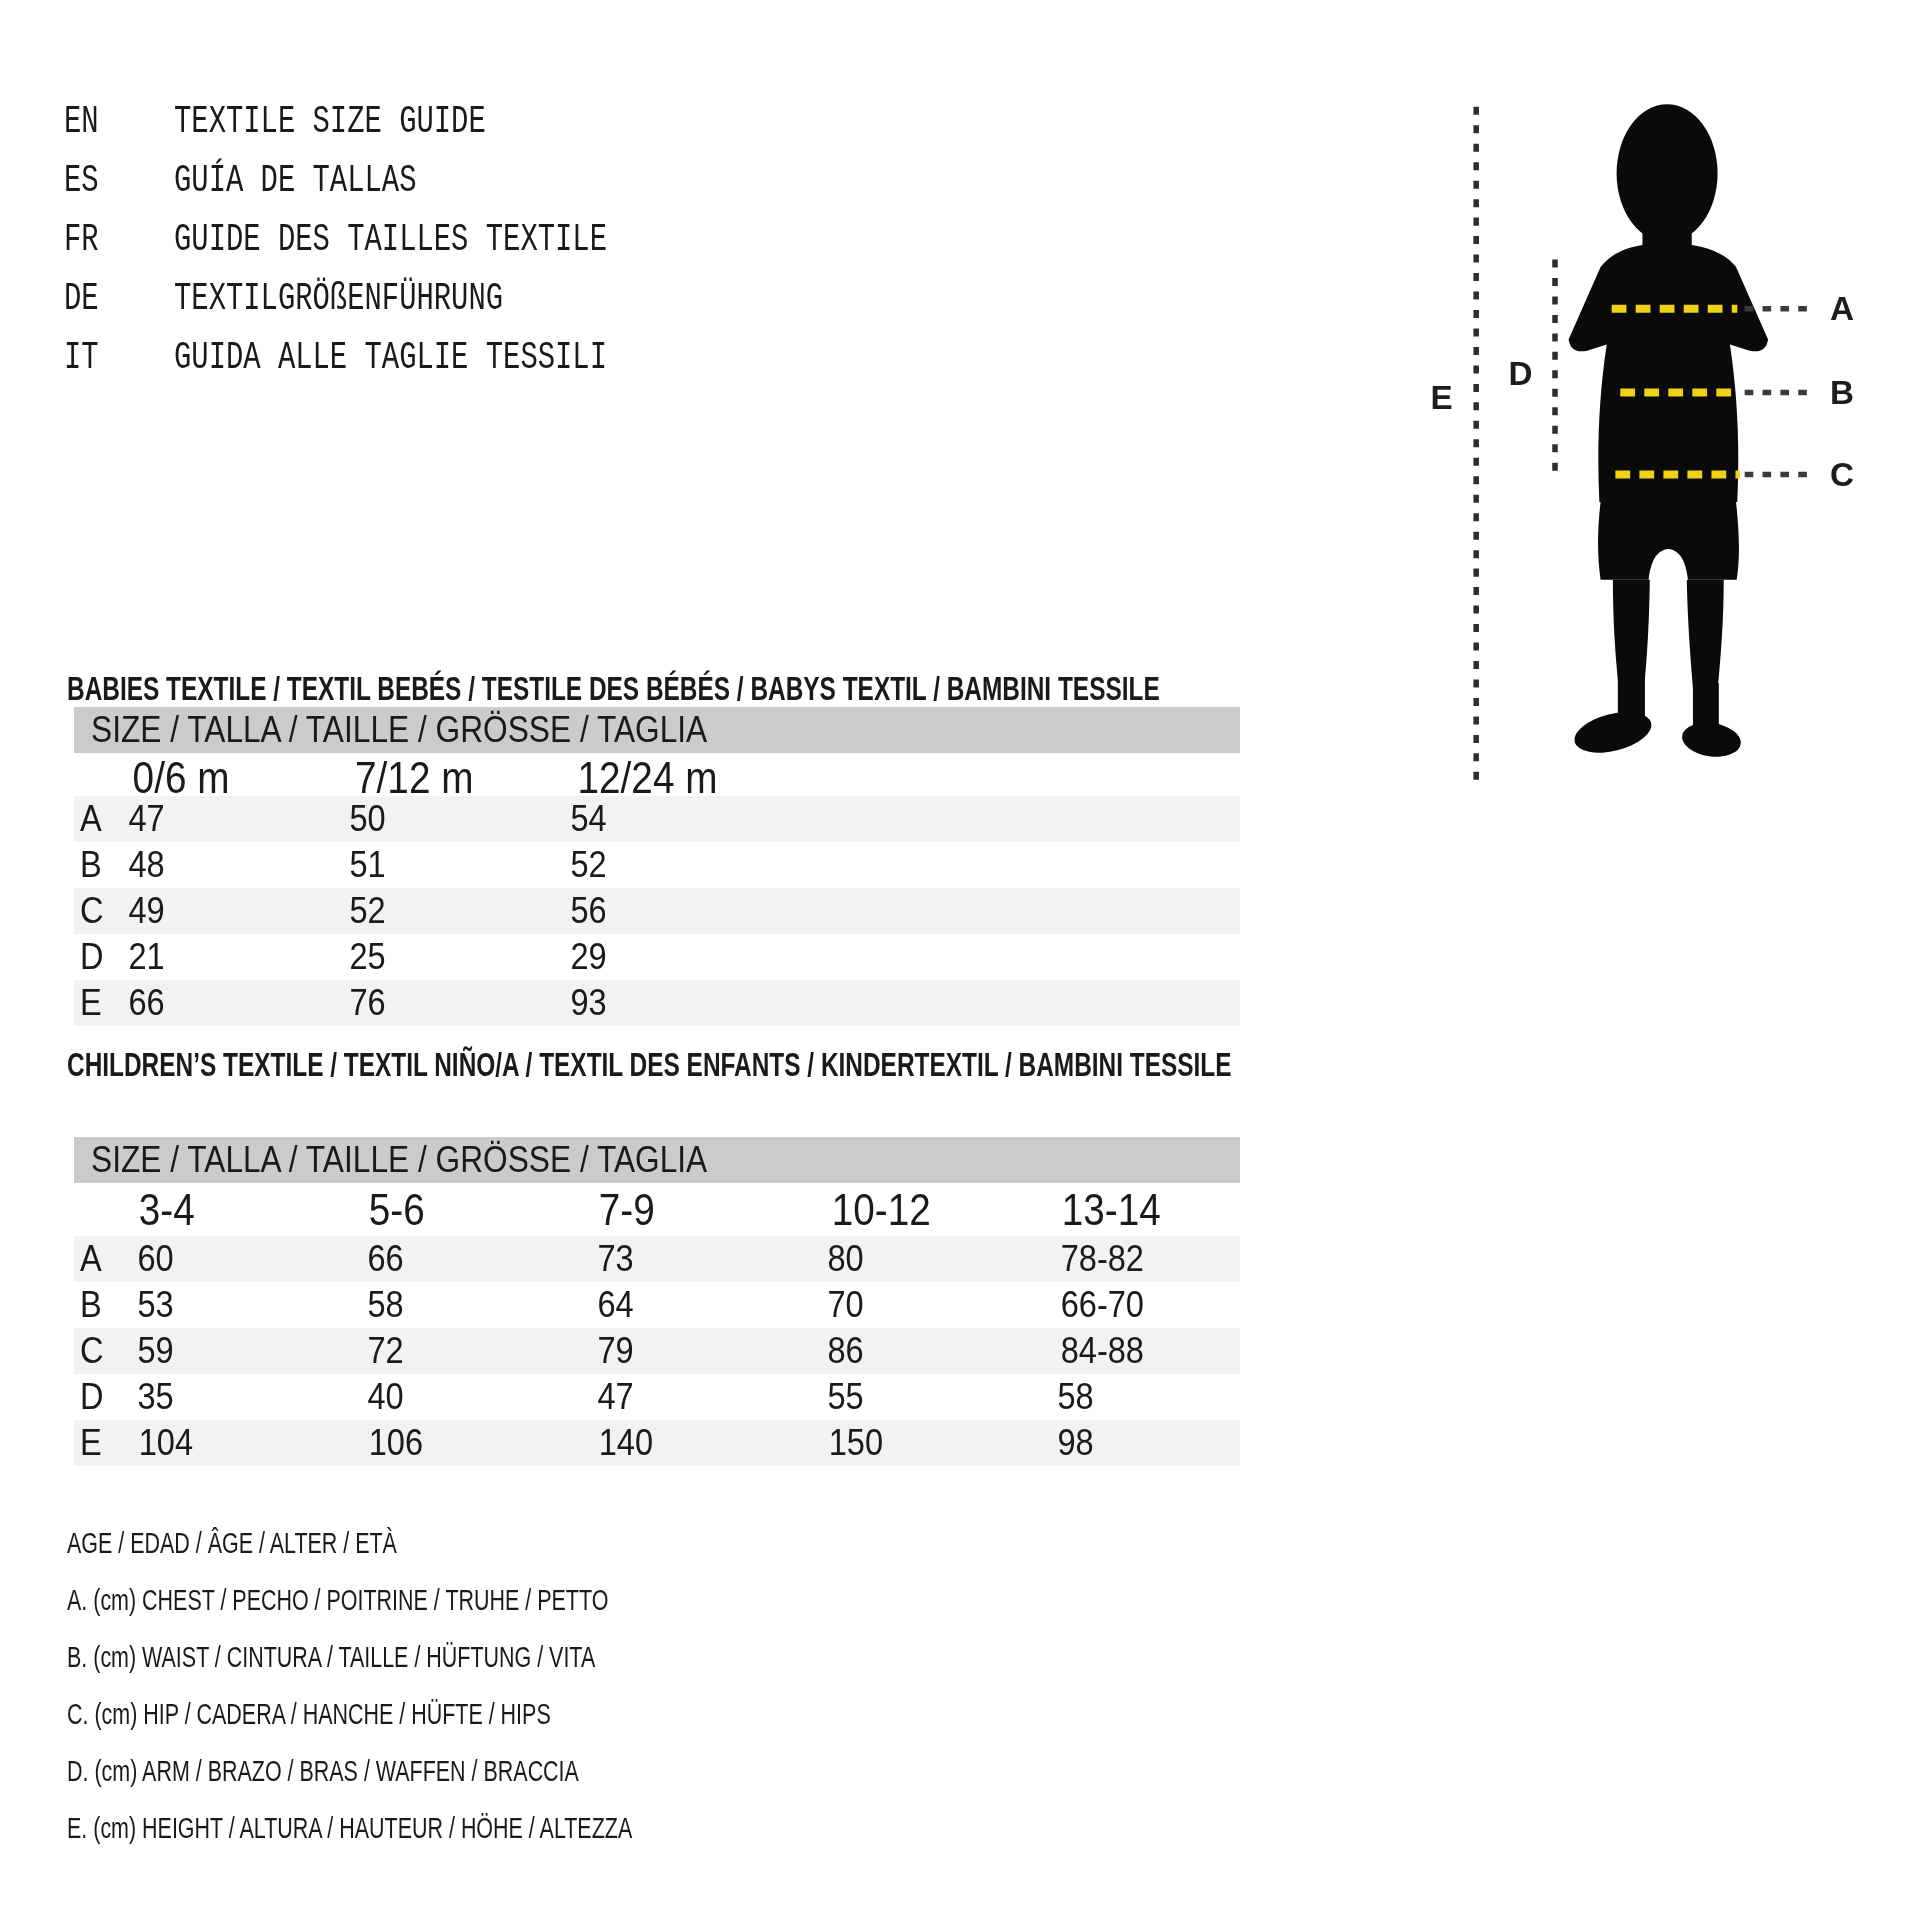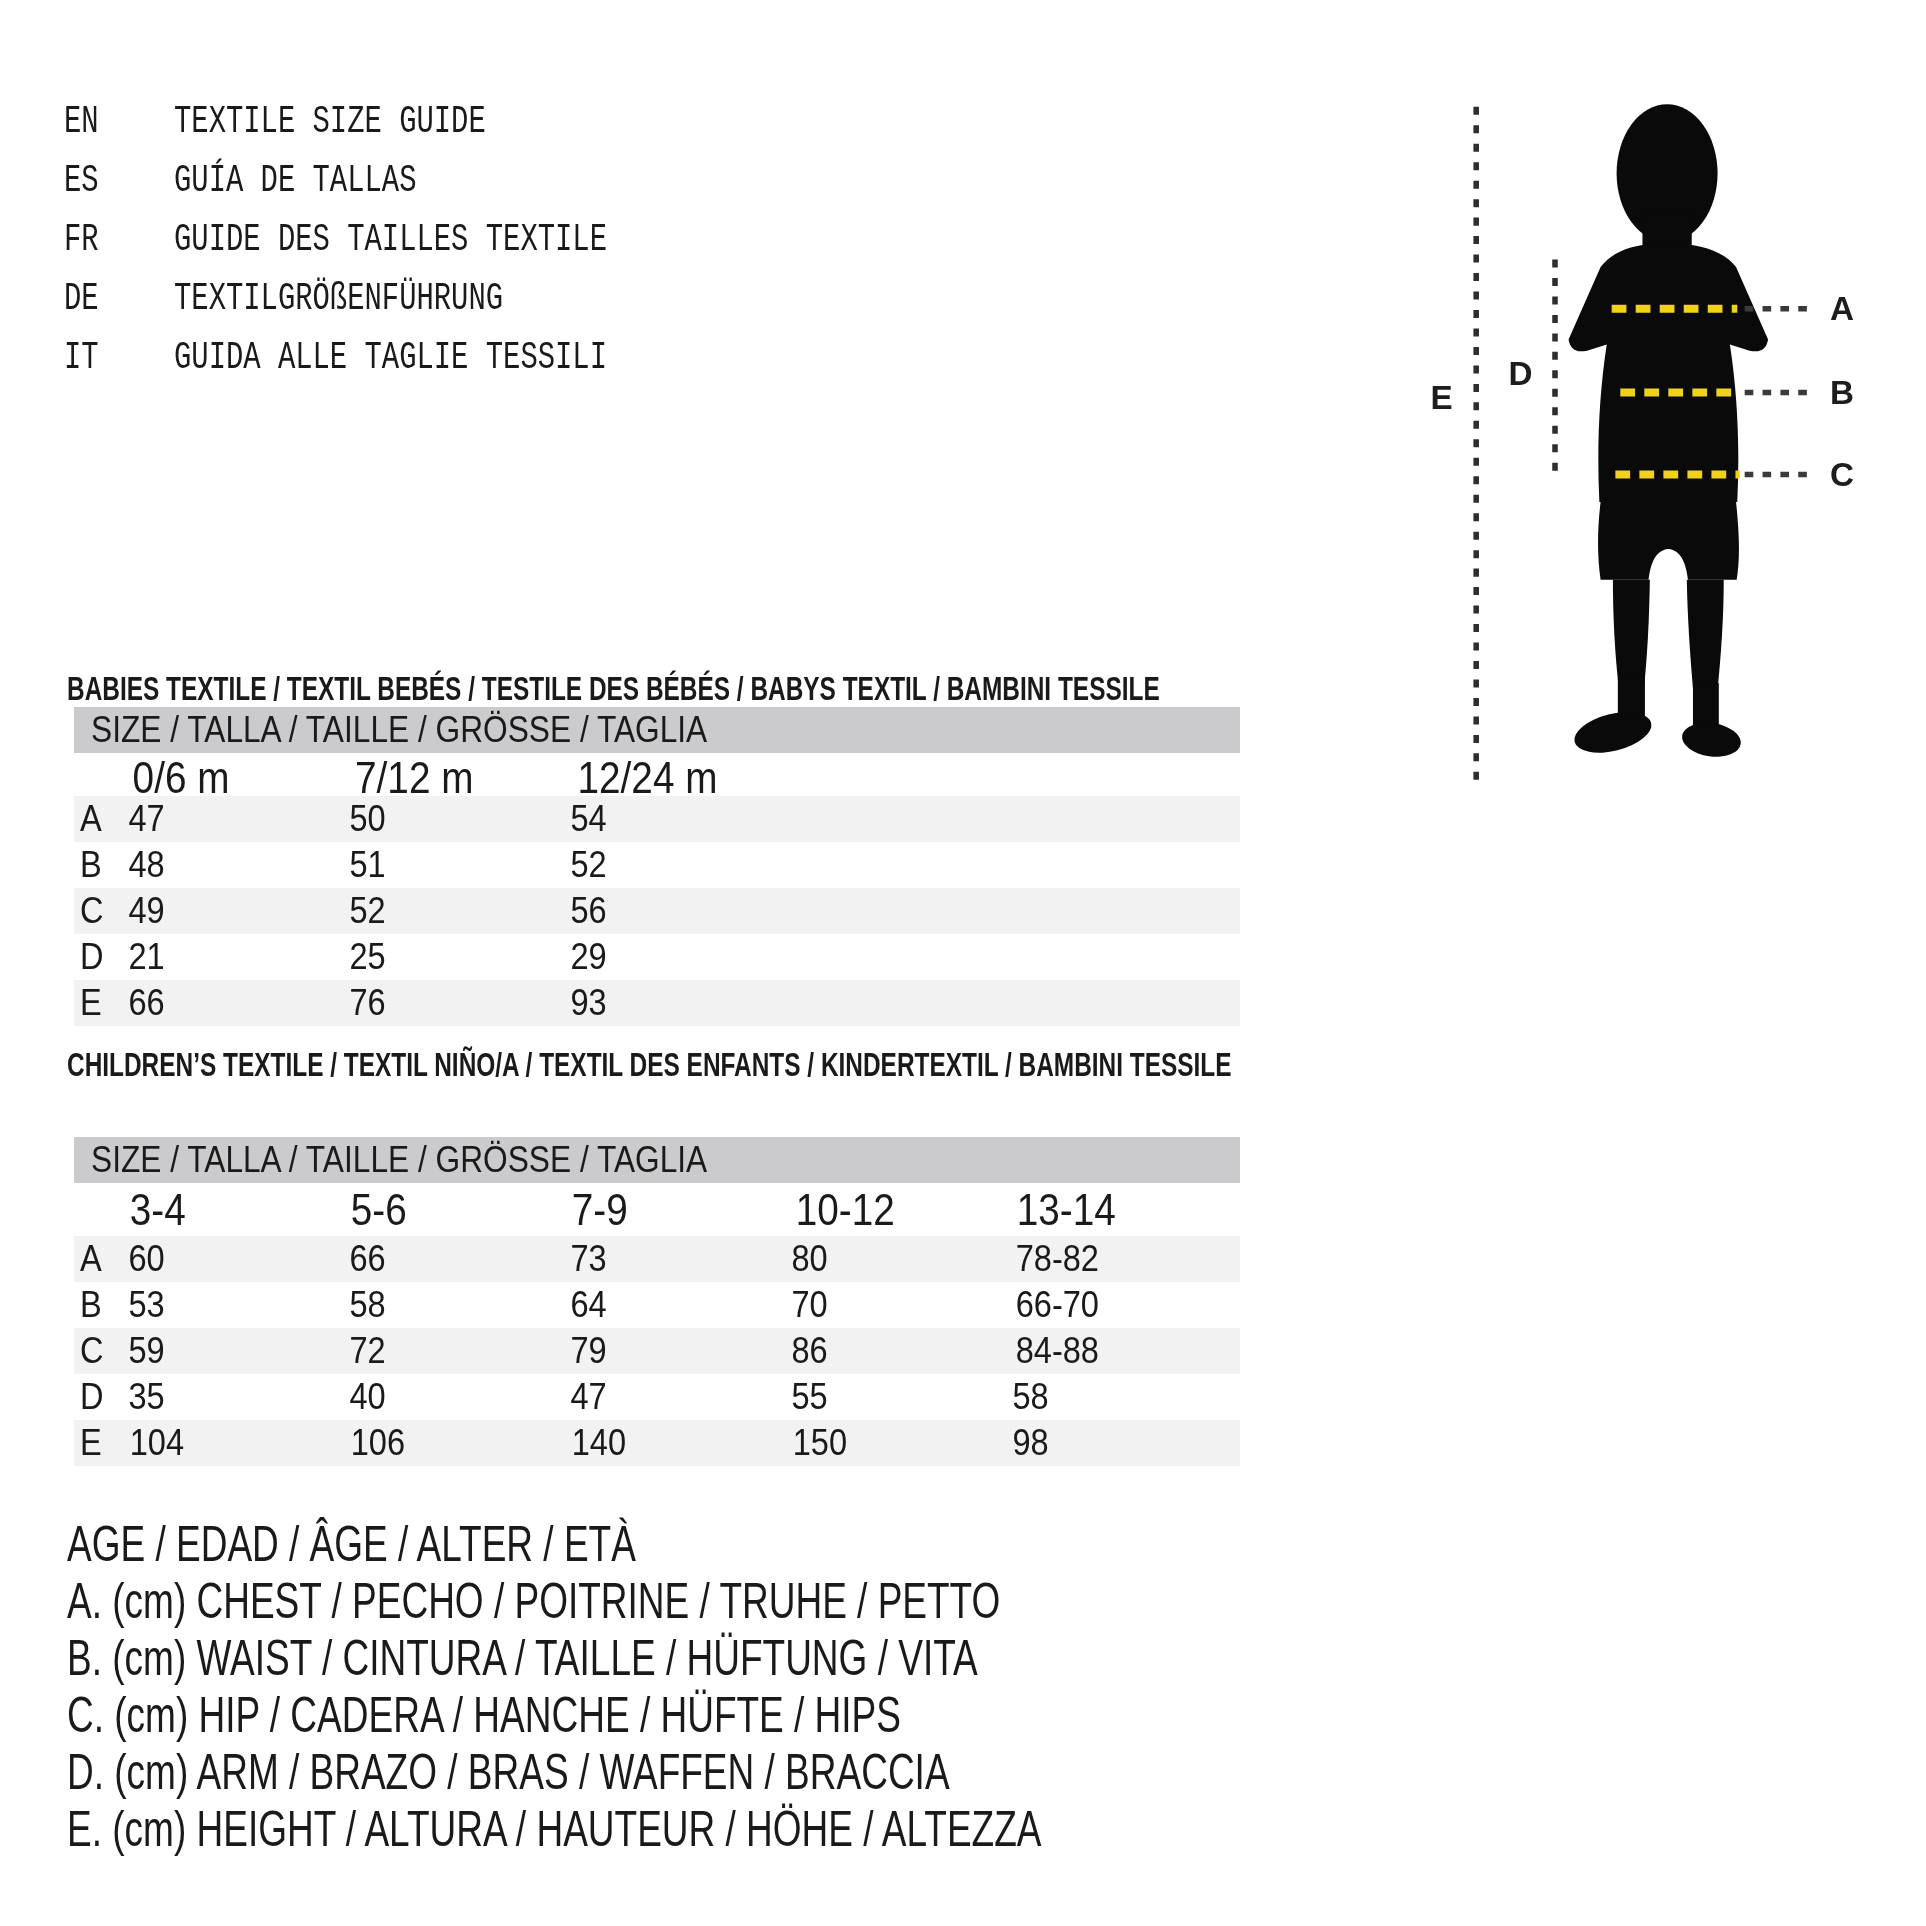--- a/index.html
+++ b/index.html
@@ -22,32 +22,32 @@
 
   
   .heading{position:absolute;left:67px;font-size:33px;line-height:43px;white-space:nowrap;}
 
   
   .table{position:absolute;left:74px;width:1166px;}
   .sizebar{height:46px;background:#cbcbcd;display:flex;align-items:center;
            padding-left:17px;box-sizing:border-box;font-size:36px;}
   .cols{display:grid;align-items:center;}
   .babies .cols{grid-template-columns:52px 221px 221px 221px 1fr;}
-  .children .cols{grid-template-columns:52px 221px 221px 221px 221px 1fr;}
+  .children .cols{grid-template-columns:52px 221px 221px 221px 221px 1fr;gap:9px;}
   .colhead{height:43px;}
   .children .colhead{height:53px;}
   .trow{height:46px;}
   .trow.stripe{background:#f2f2f2;}
   .rowlabel{font-size:37px;padding-left:6.2px;}
   .cell{text-align:left;font-size:37px;}
   .colname{text-align:left;font-size:44px;}
 
   
   .legend{position:absolute;left:67px;top:1515px;}
-  .legend-row{height:57px;display:flex;align-items:center;font-size:50px;}
+  .legend-row{height:57px;display:flex;align-items:center;font-size:29px;}
 
   
   .figure-svg{position:absolute;left:1417px;top:92px;}
   .sil{fill:#0a0a0a;stroke:none;}
   .dotline{stroke:#2e2e2e;stroke-width:9;stroke-dasharray:13 17;fill:none;}
   .ydash{stroke:#f0d11c;stroke-width:13;stroke-dasharray:24 15;fill:none;}
   .ddash{stroke:#3a3a3a;stroke-width:9;stroke-dasharray:14 15;fill:none;}
   .figlabel{font-family:"Liberation Sans",sans-serif;font-weight:700;font-size:54px;fill:#1d1d1d;}
 </style>
 </head>

